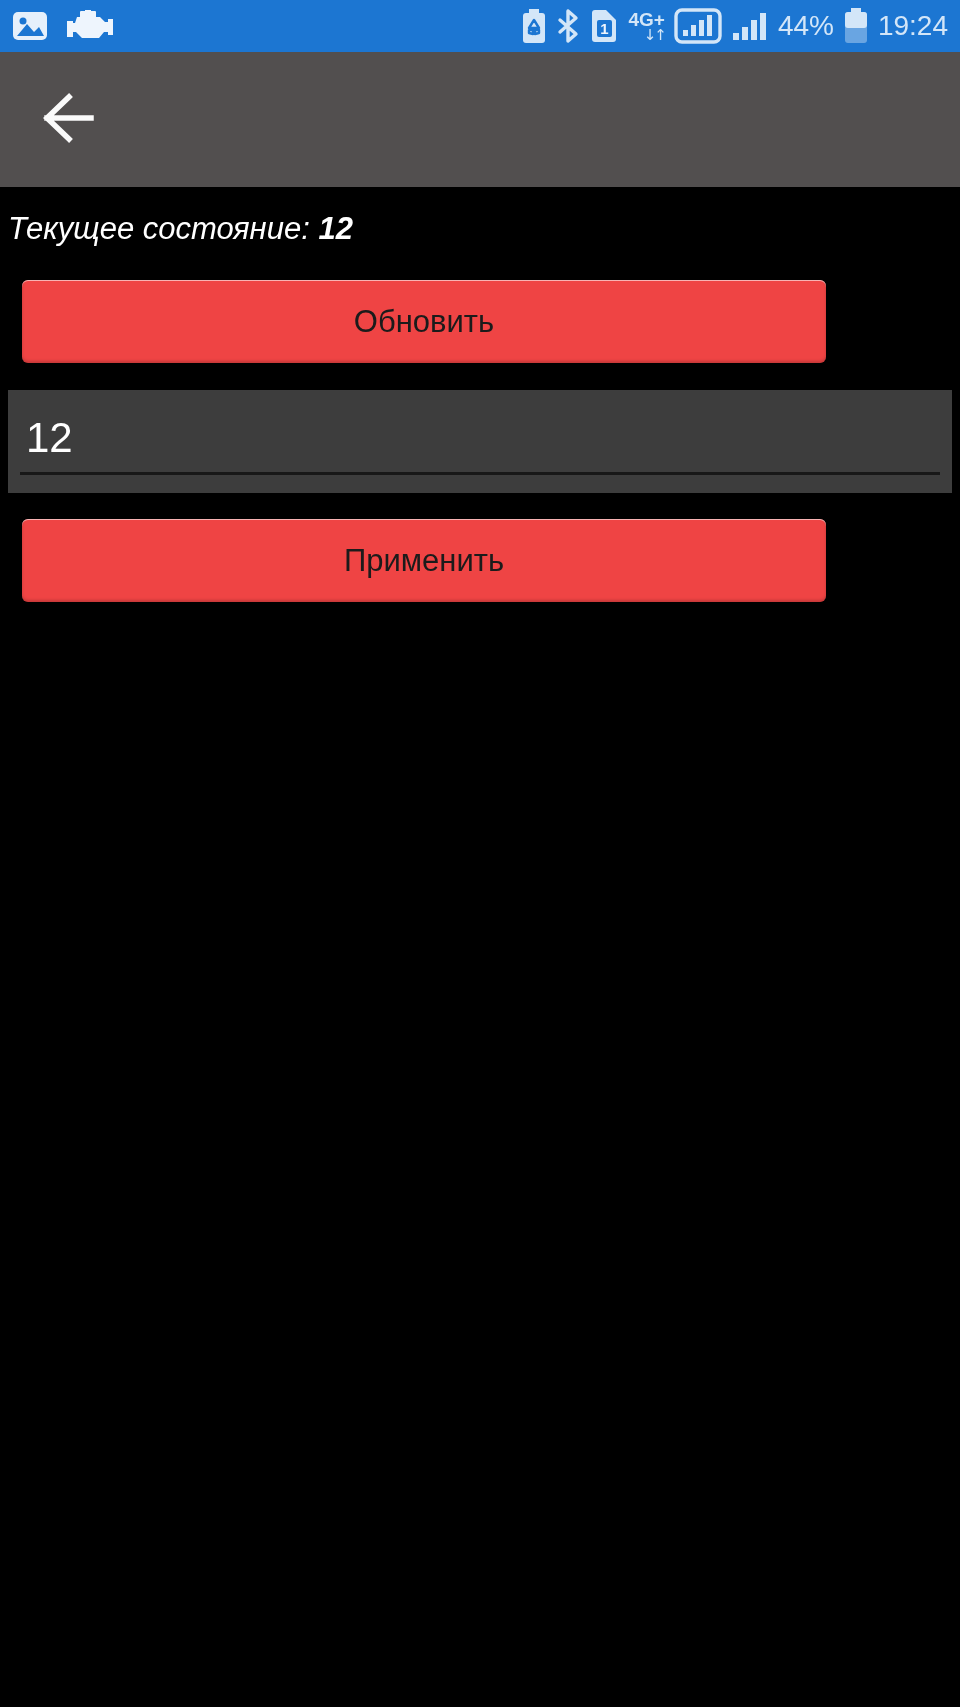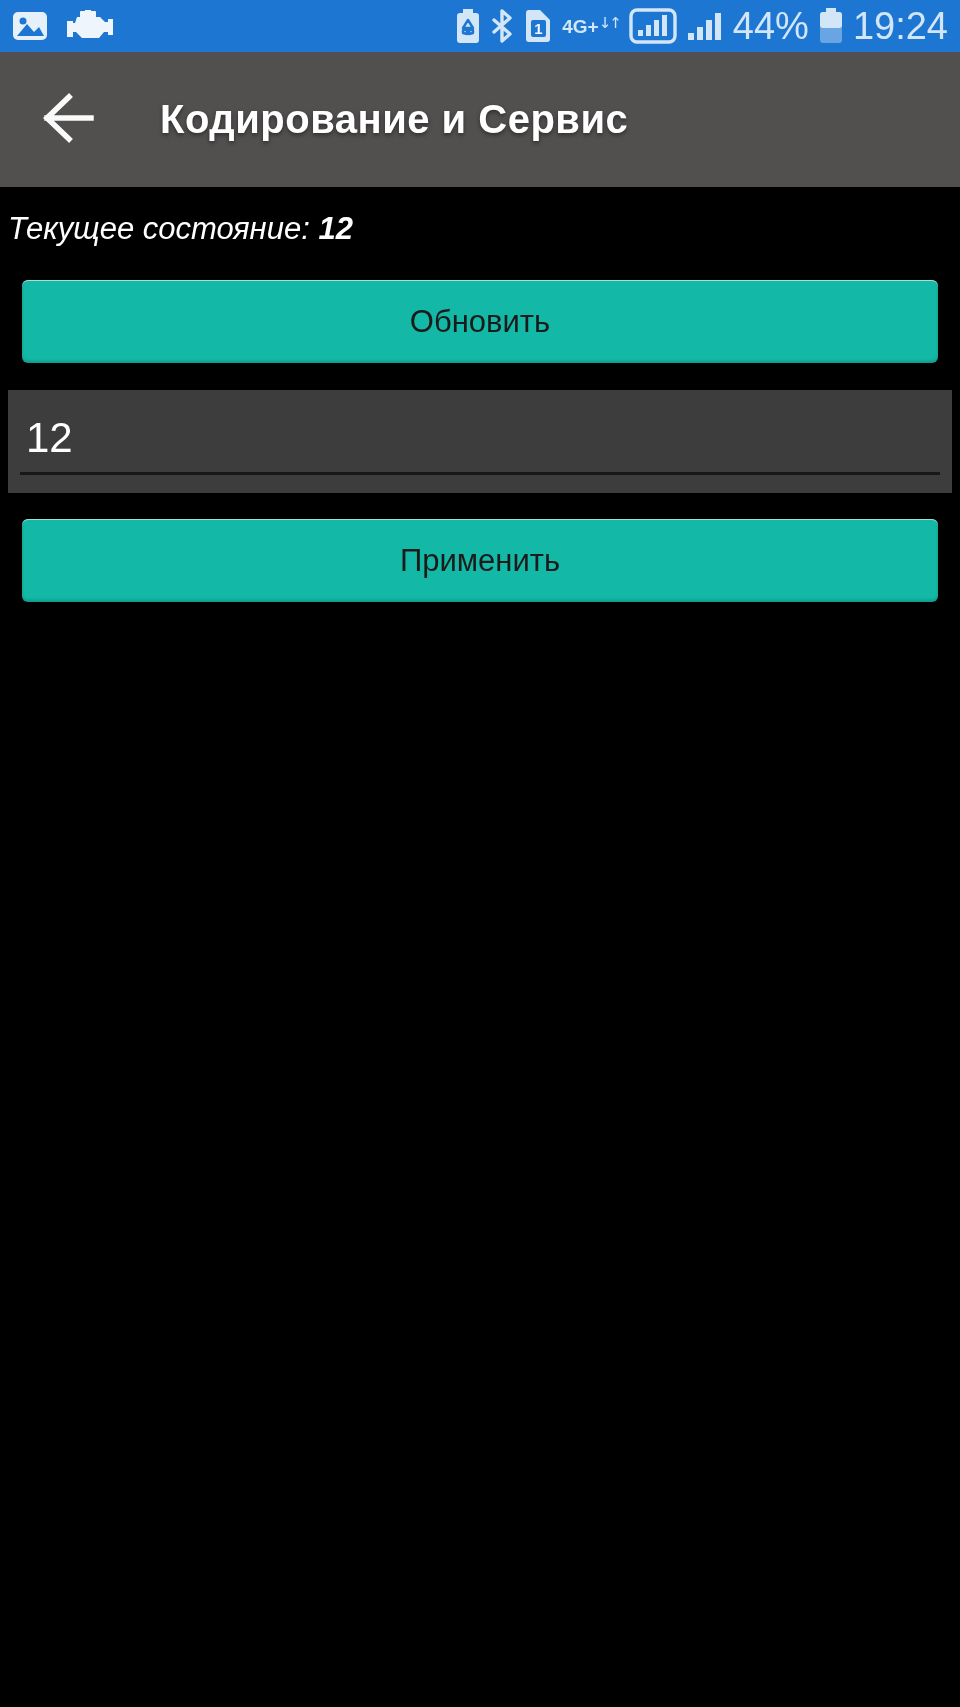--- a/index.html
+++ b/index.html
@@ -13,23 +13,23 @@
 
   
   .status-bar {
     height:52px; background:#1c76d2;
     display:flex; align-items:center;
     padding:0 12px;
     color:#d3e6f8;
   }
   .status-left { display:flex; align-items:center; gap:16px; }
   .status-right { margin-left:auto; display:flex; align-items:center; gap:9px; }
-  .status-right .txt { font-size:38px; line-height:1; letter-spacing:0; }
+  .status-right .txt { font-size:28px; line-height:1; letter-spacing:0; }
   .icon { display:flex; align-items:center; justify-content:center; }
-  .net4g { display:flex; flex-direction:row; align-items:flex-start; line-height:1; }
+  .net4g { display:flex; flex-direction:column; align-items:flex-end; line-height:1; }
   .net4g .lbl { font-size:19px; font-weight:bold; letter-spacing:0; }
   .net4g .arrows { font-size:15px; letter-spacing:-2px; margin-top:-1px; font-family:"DejaVu Sans",sans-serif; }
 
   
   .app-bar {
     height:135px; background:#524f4f;
     display:flex; align-items:center;
     padding:0 0 0 34px;
   }
   .back-btn { width:70px; height:70px; display:flex; align-items:center; justify-content:center; cursor:pointer; background:none; border:none; padding:0; }
@@ -45,23 +45,23 @@
   .heading {
     margin:6px 0 0 0;
     font-size:46px; font-weight:bold; line-height:1.25;
     color:#fff; text-shadow:0 2px 3px rgba(0,0,0,0.5);
   }
   .state-line { margin-top:24px; font-size:31px; color:#fff;font-style:italic; }
   .state-line b { font-weight:bold; }
 
   .action-btn {
     display:block;
-    width:916px; height:83px;
+    width:804px; height:83px;
     margin:33px 0 0 14px;
-    background:#14b8a6;
+    background:#ef4444;
     border:none; border-radius:6px;
     font-family:inherit;
     font-size:31px; color:#1b1b1b;
     box-shadow: inset 0 -2px 3px rgba(0,0,0,0.18), inset 0 1px 0 rgba(255,255,255,0.6);
     cursor:pointer;
   }
   .btn-apply { margin-top:26px; }
 
   .input-wrap {
     margin-top:27px;
@@ -172,21 +172,20 @@
 </div>
 
 <div class="app-bar">
   <button class="back-btn">
     <span>
       <svg width="60" height="54" viewBox="0 0 60 54">
         <path d="M30 6 L8 27 L30 48 M8 27 H52" fill="none" stroke="#fafafa" stroke-width="5.5" stroke-linecap="square"></path>
       </svg>
     </span>
   </button>
-  <div class="app-title">Кодирование и Сервис</div>
 </div>
 
 <div class="content">
 
 
   <div class="state-line">
     <span>Текущее состояние:</span>
     <b>12</b>
   </div>
 

